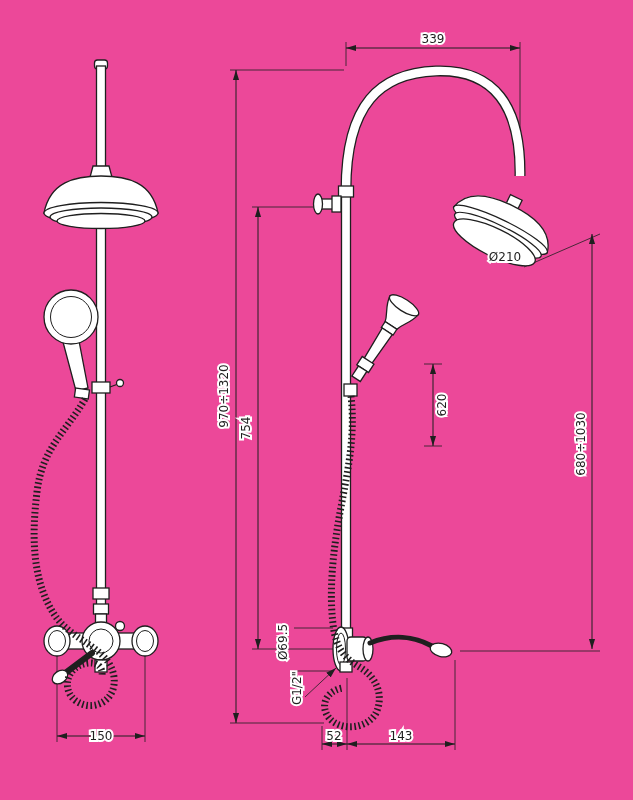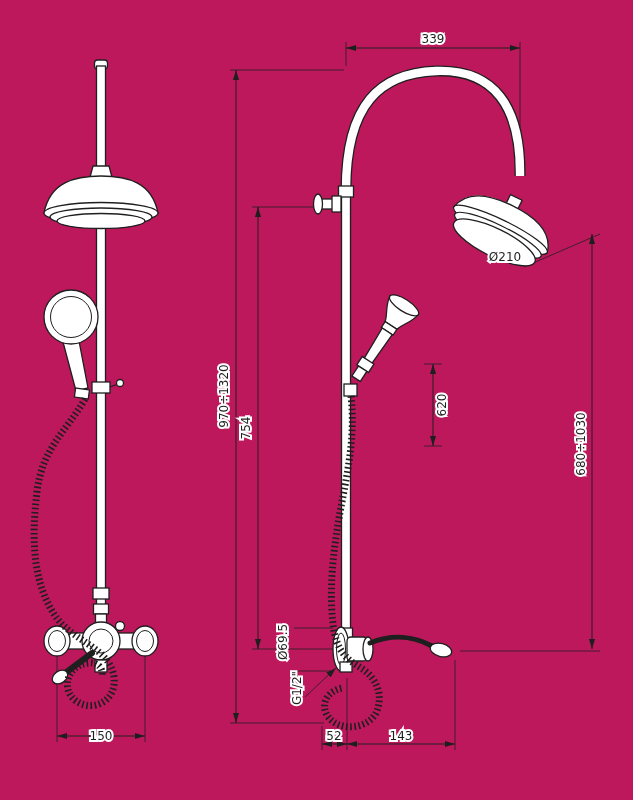--- a/index.html
+++ b/index.html
@@ -1,16 +1,16 @@
 <!DOCTYPE html>
 <html><head>
 <meta charset="utf-8">
 <style>
   html,body{margin:0;padding:0;background:#fff;}
-  .canvas{position:relative;width:633px;height:800px;background:#be185d;overflow:hidden;}
+  .canvas{position:relative;width:633px;height:800px;background:#ec4899;overflow:hidden;}
   svg{display:block;}
   text{font-family:"DejaVu Sans","Liberation Sans",sans-serif;font-size:12px;fill:#1f1f1f;}
   .halo{stroke:#fff;stroke-width:4px;paint-order:stroke;}
   .dim{stroke:#1f1f1f;stroke-width:1;fill:none;}
   .ext{stroke:#1f1f1f;stroke-width:0.8;fill:none;}
   .obj{stroke:#1f1f1f;stroke-width:1.3;fill:#fff;}
   .objn{stroke:#1f1f1f;stroke-width:1.3;fill:none;}
   .thin{stroke:#1f1f1f;stroke-width:1;fill:#fff;}
   .hose{stroke:#1f1f1f;stroke-width:7;fill:none;stroke-dasharray:1.6 2.6;}
   .tube-outer{stroke:#1f1f1f;stroke-width:11;fill:none;}

